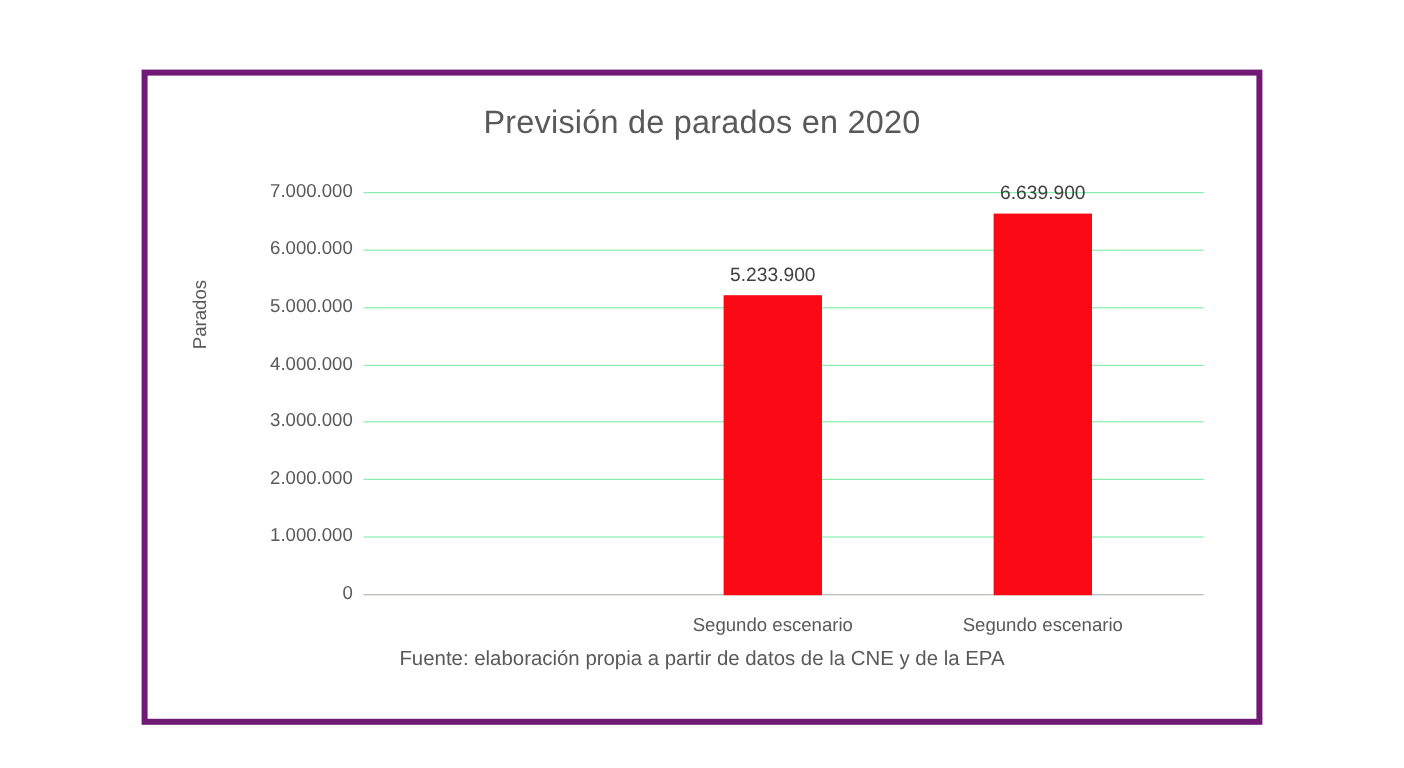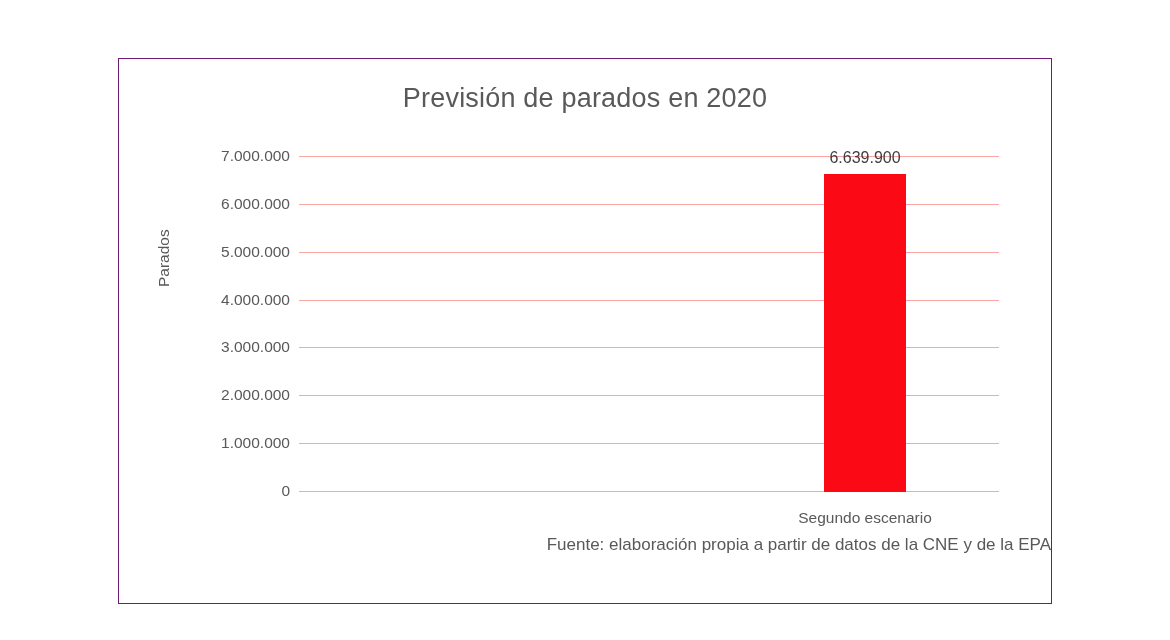--- a/index.html
+++ b/index.html
@@ -14,21 +14,21 @@
     position: relative;
     overflow: hidden;
   }
 
   .chart-frame {
     position: absolute;
     left: 118px;
     top: 58px;
     width: 934px;
     height: 546px;
-    border: 1px solid #701a75;
+    border: 5px solid #701a75;
     background: #ffffff;
     box-sizing: border-box;
   }
 
   .chart-title {
     position: absolute;
     left: 0;
     top: 24px;
     width: 100%;
     text-align: center;
@@ -46,21 +46,21 @@
     top: 98px;
     width: 700px;
     height: 335px;
   }
 
   .gridline {
     position: absolute;
     left: 0;
     width: 100%;
     height: 1px;
-    background: #fca5a5;
+    background: #86efac;
   }
   .axis-baseline {
     position: absolute;
     left: 0;
     width: 100%;
     height: 1px;
     background: #bfbfbf;
     bottom: 0;
   }
 
@@ -114,21 +114,21 @@
     font-size: 15.5px;
     color: #595959;
     white-space: nowrap;
   }
 
   .chart-footnote {
     position: absolute;
     left: 0;
     width: 100%;
     top: 476px;
-    text-align: right;
+    text-align: center;
     font-size: 17px;
     color: #595959;
     white-space: nowrap;
   }
 </style>
 </head>
 <body>
 
 <div class="chart-frame">
 
@@ -159,20 +159,24 @@
     <div class="gridline" style="bottom:85.7142%">
       <span class="y-tick-label">6.000.000</span>
     </div>
     <div class="gridline" style="bottom:100%">
       <span class="y-tick-label">7.000.000</span>
     </div>
 
     <div class="axis-baseline"></div>
 
 
+    <div class="bar" style="left:300px; height:74.77%; background:#fb0a16;">
+      <span class="bar-label">5.233.900</span>
+      <span class="x-tick-label">Segundo escenario</span>
+    </div>
 
     <div class="bar" style="left:525px; height:94.86%; background:#fb0a16;">
       <span class="bar-label">6.639.900</span>
       <span class="x-tick-label">Segundo escenario</span>
     </div>
 
   </div>
 
   <div class="chart-footnote">Fuente: elaboración propia a partir de datos de la CNE y de la EPA</div>
 

